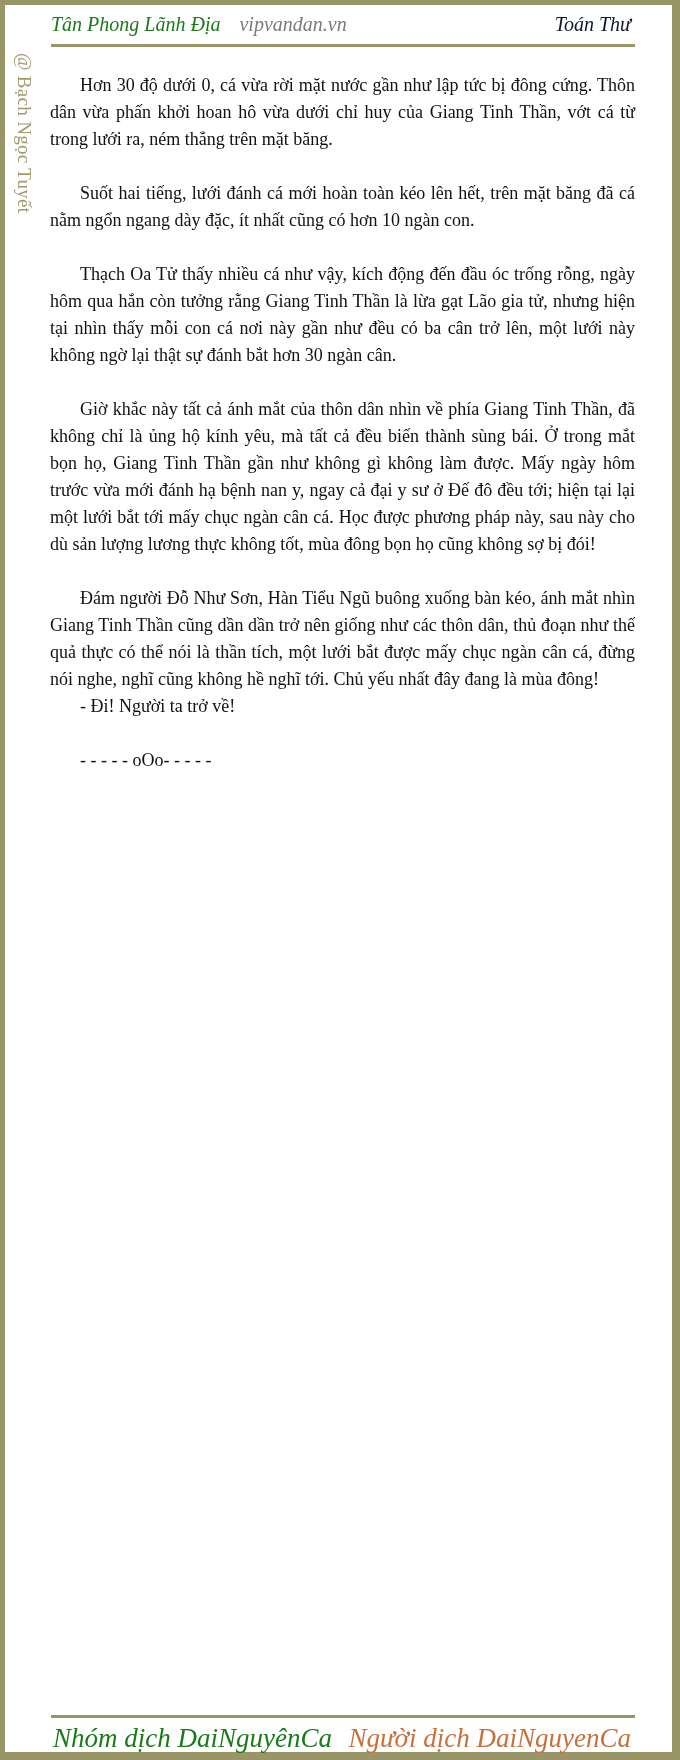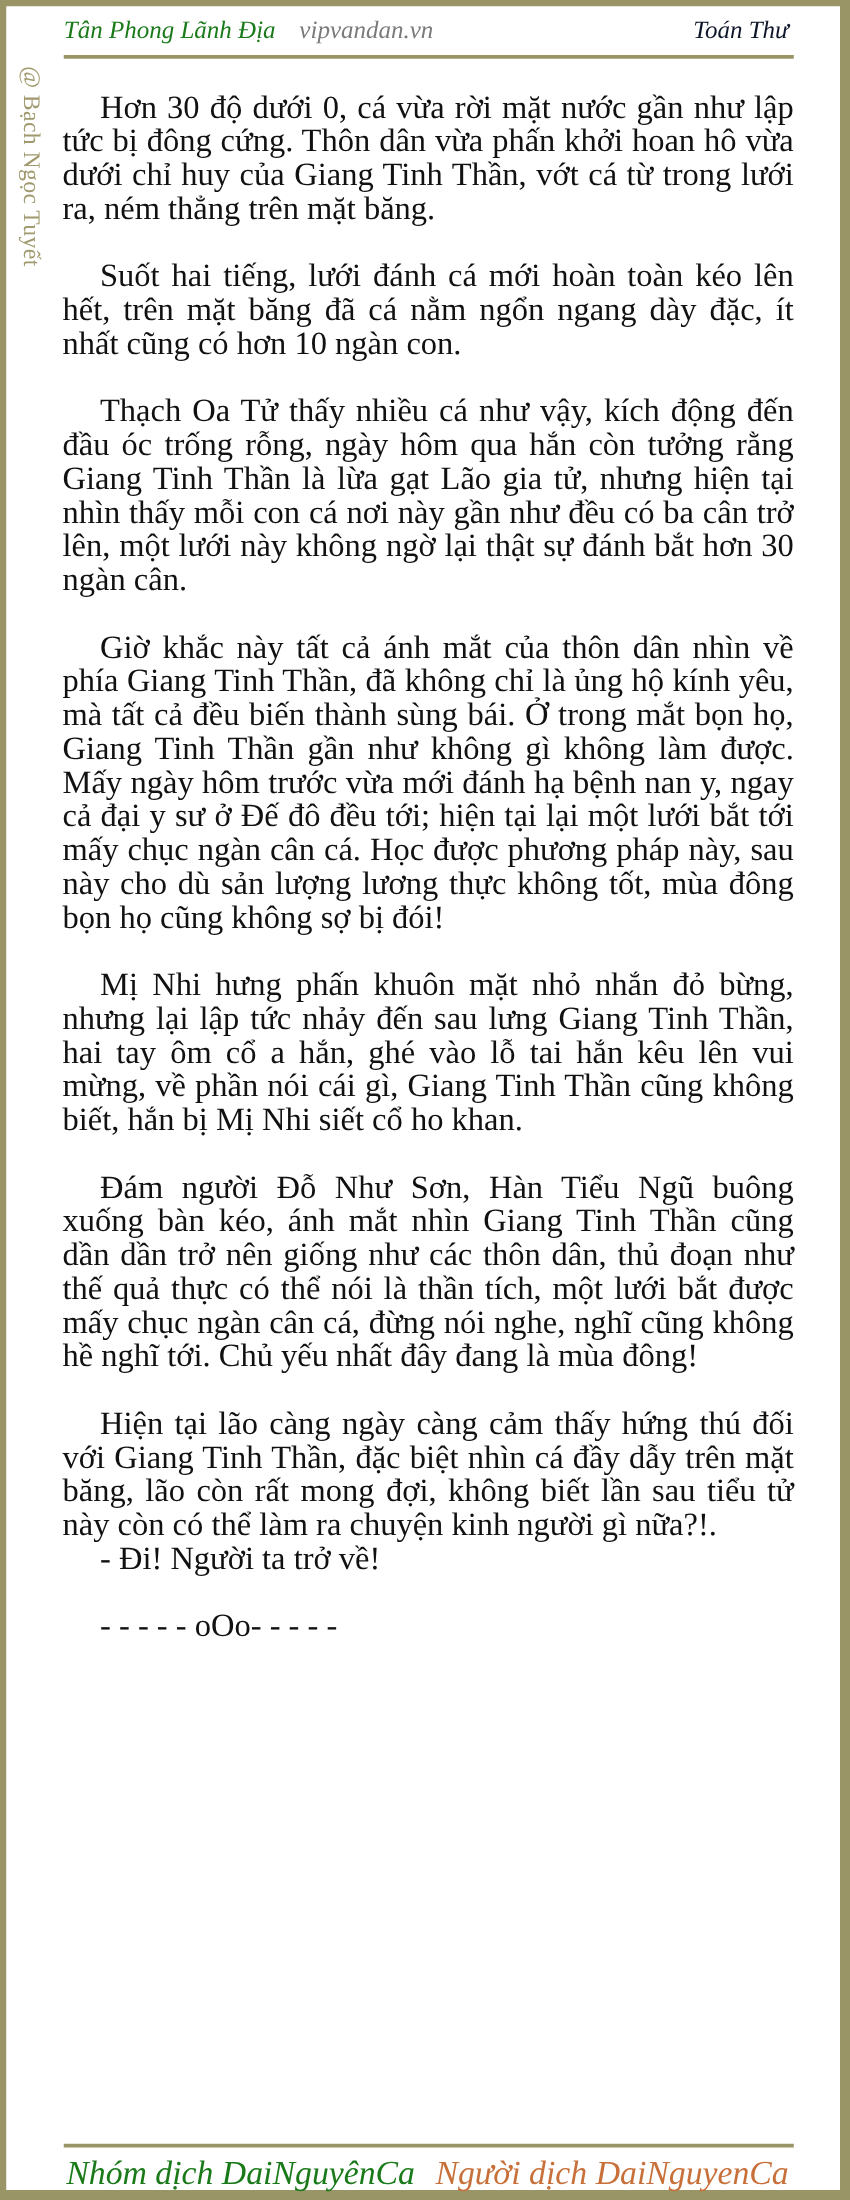--- a/index.html
+++ b/index.html
@@ -40,21 +40,21 @@
       writing-mode: vertical-rl;
       font-size: 19px;
       color: #a09a6e;
       letter-spacing: 0.3px;
       white-space: nowrap;
     }
     .content {
       position: absolute;
       left: 45px; top: 67px;
       width: 585px;
-      font-size: 26px;
+      font-size: 18px;
       line-height: 27px;
       color: #111;
       text-align: justify;
     }
     .content p {
       margin: 0 0 27px 0;
       text-indent: 30px;
     }
     .content p.dialog {
       margin-top: -27px;
@@ -84,23 +84,21 @@
   </div>
   <div class="rule top"></div>
 
   <div class="side-credit">@ Bạch Ngọc Tuyết</div>
 
   <div class="content">
     <p>Hơn 30 độ dưới 0, cá vừa rời mặt nước gần như lập tức bị đông cứng. Thôn dân vừa phấn khởi hoan hô vừa dưới chỉ huy của Giang Tinh Thần, vớt cá từ trong lưới ra, ném thẳng trên mặt băng.</p>
     <p>Suốt hai tiếng, lưới đánh cá mới hoàn toàn kéo lên hết, trên mặt băng đã cá nằm ngổn ngang dày đặc, ít nhất cũng có hơn 10 ngàn con.</p>
     <p>Thạch Oa Tử thấy nhiều cá như vậy, kích động đến đầu óc trống rỗng, ngày hôm qua hắn còn tưởng rằng Giang Tinh Thần là lừa gạt Lão gia tử, nhưng hiện tại nhìn thấy mỗi con cá nơi này gần như đều có ba cân trở lên, một lưới này không ngờ lại thật sự đánh bắt hơn 30 ngàn cân.</p>
     <p>Giờ khắc này tất cả ánh mắt của thôn dân nhìn về phía Giang Tinh Thần, đã không chỉ là ủng hộ kính yêu, mà tất cả đều biến thành sùng bái. Ở trong mắt bọn họ, Giang Tinh Thần gần như không gì không làm được. Mấy ngày hôm trước vừa mới đánh hạ bệnh nan y, ngay cả đại y sư ở Đế đô đều tới; hiện tại lại một lưới bắt tới mấy chục ngàn cân cá. Học được phương pháp này, sau này cho dù sản lượng lương thực không tốt, mùa đông bọn họ cũng không sợ bị đói!</p>
-    <p>Mị Nhi hưng phấn khuôn mặt nhỏ nhắn đỏ bừng, nhưng lại lập tức nhảy đến sau lưng Giang Tinh Thần, hai tay ôm cổ a hắn, ghé vào lỗ tai hắn kêu lên vui mừng, về phần nói cái gì, Giang Tinh Thần cũng không biết, hắn bị Mị Nhi siết cổ ho khan.</p>
     <p>Đám người Đỗ Như Sơn, Hàn Tiểu Ngũ buông xuống bàn kéo, ánh mắt nhìn Giang Tinh Thần cũng dần dần trở nên giống như các thôn dân, thủ đoạn như thế quả thực có thể nói là thần tích, một lưới bắt được mấy chục ngàn cân cá, đừng nói nghe, nghĩ cũng không hề nghĩ tới. Chủ yếu nhất đây đang là mùa đông!</p>
-    <p>Hiện tại lão càng ngày càng cảm thấy hứng thú đối với Giang Tinh Thần, đặc biệt nhìn cá đầy dẫy trên mặt băng, lão còn rất mong đợi, không biết lần sau tiểu tử này còn có thể làm ra chuyện kinh người gì nữa?!.</p>
     <p class="dialog">- Đi! Người ta trở về!</p>
     <p class="divider">- - - - - oOo- - - - -</p>
   </div>
 
   <div class="rule bottom"></div>
   <div class="footer">
     <span class="group">Nhóm dịch DaiNguyênCa</span>
     <span class="translator">Người dịch DaiNguyenCa</span>
   </div>
 </div>

